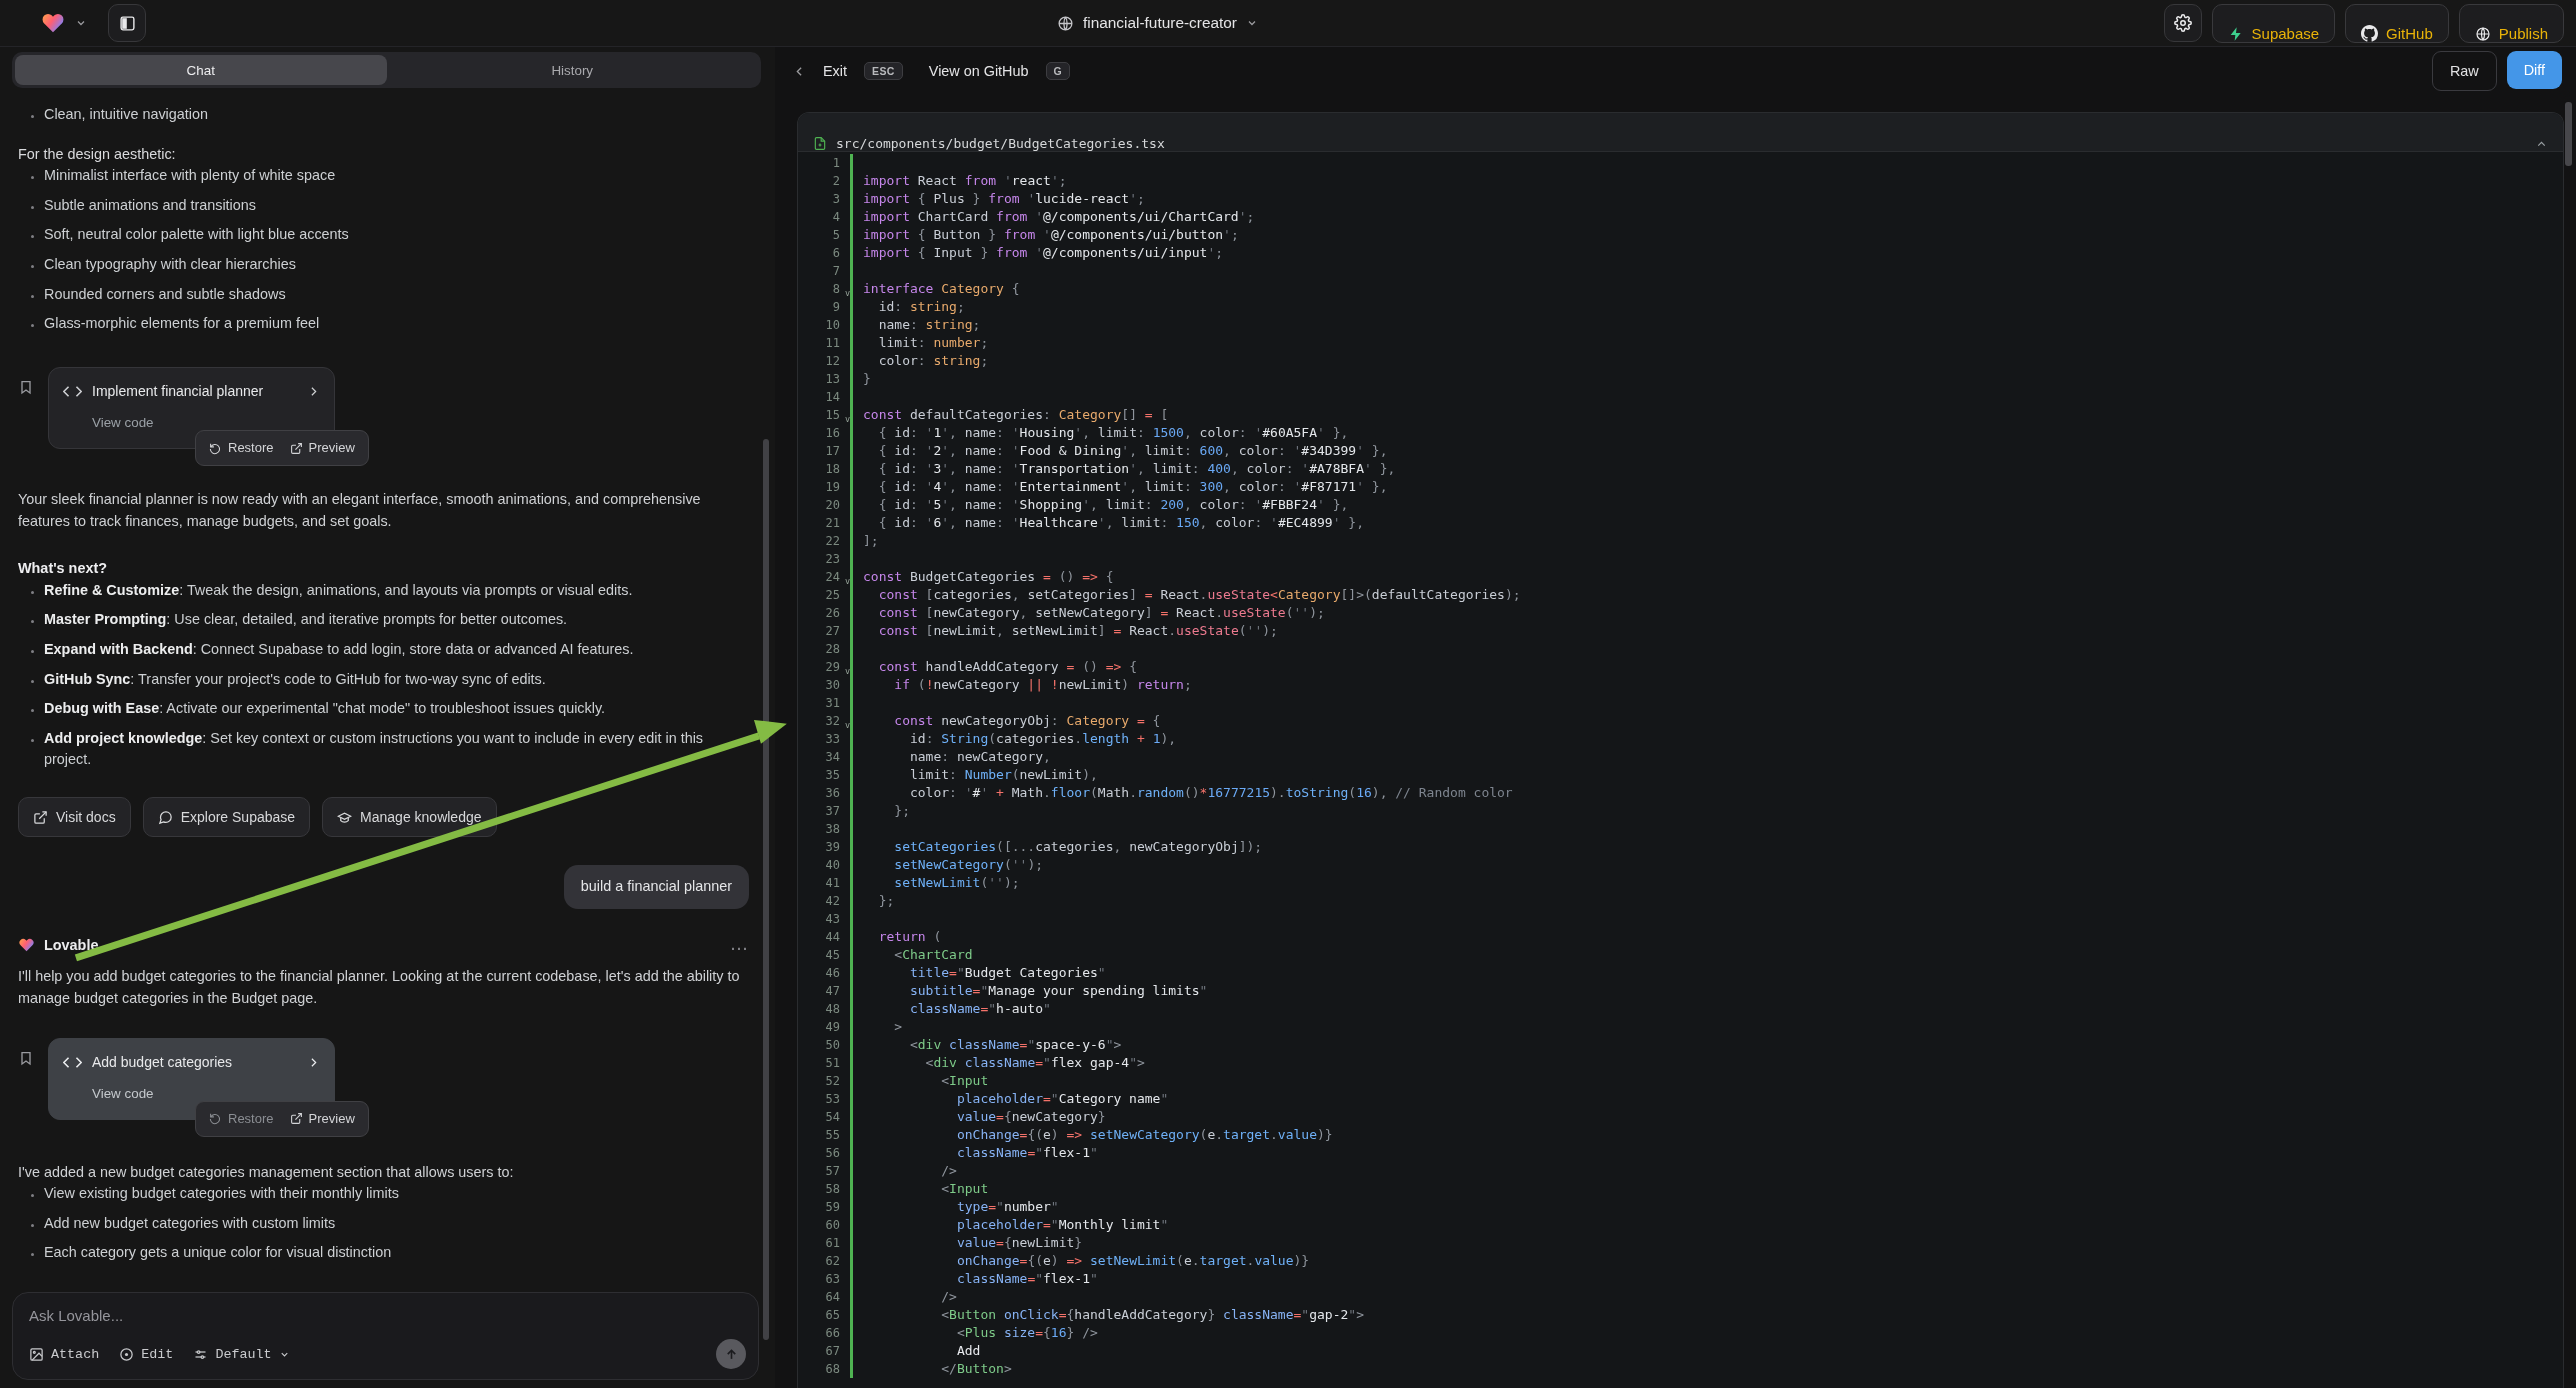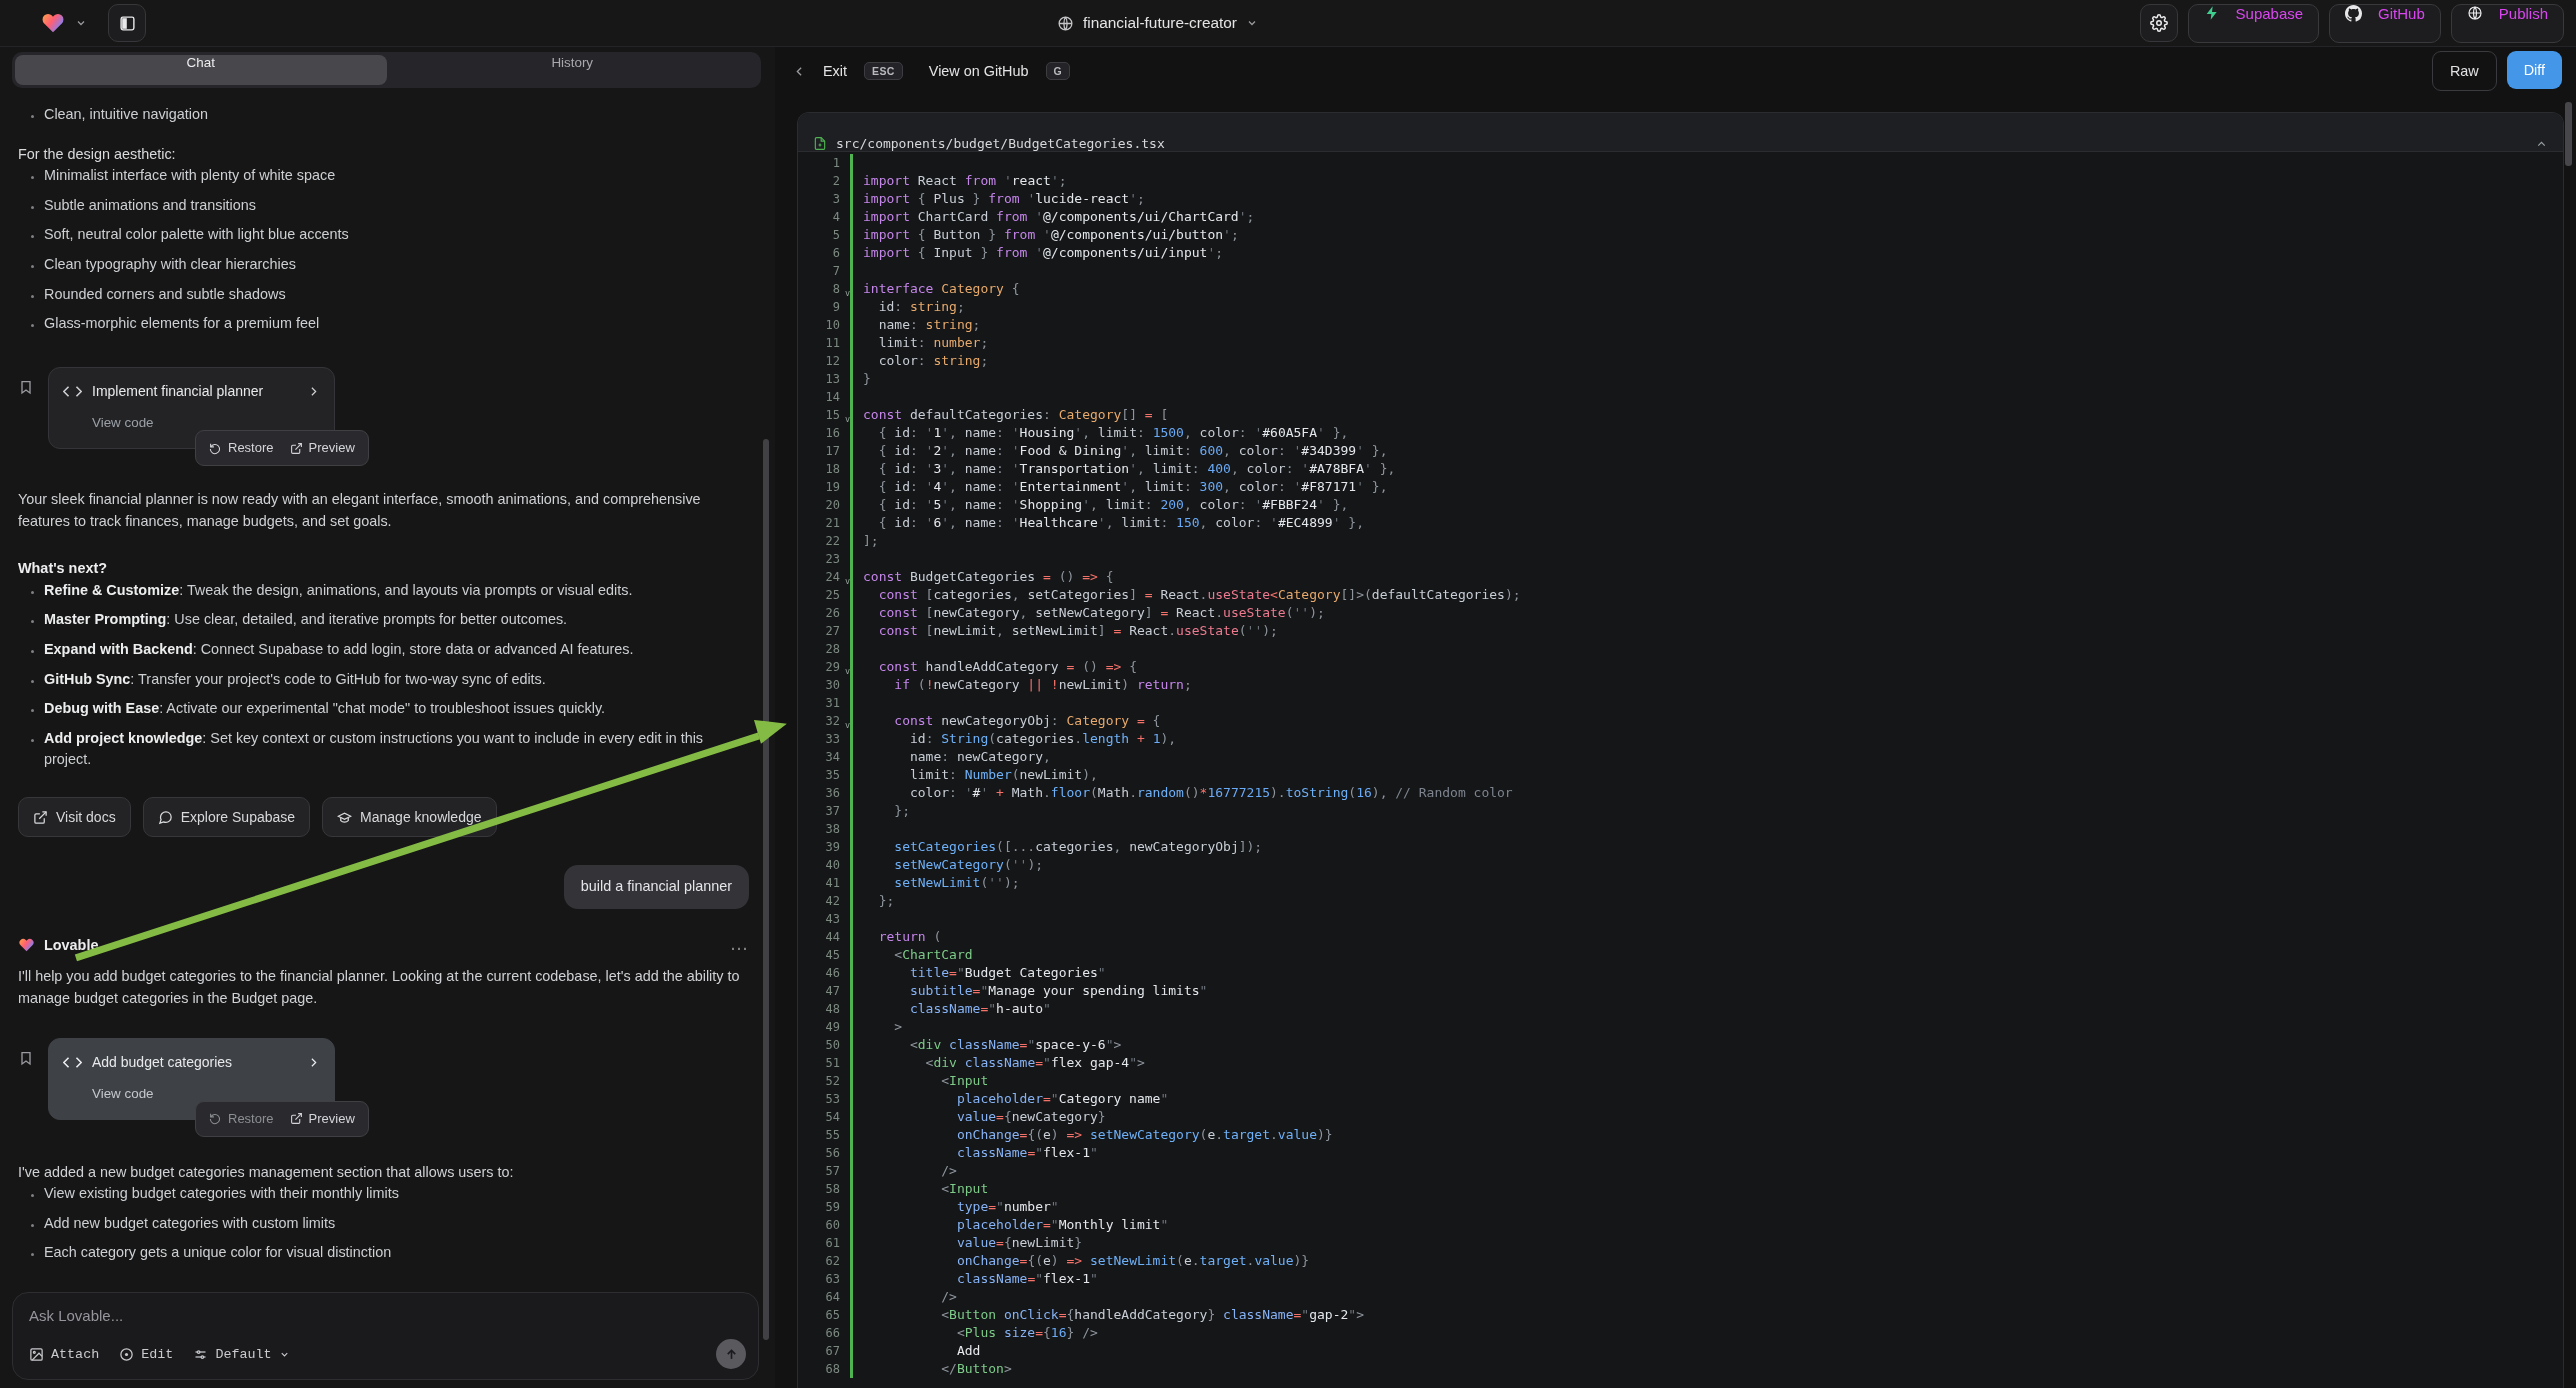--- a/index.html
+++ b/index.html
@@ -9,28 +9,28 @@
 
   
   .topbar{position:absolute;top:0;left:0;right:0;height:46px;background:#171717;
           border-bottom:1px solid #242428;display:flex;align-items:center;z-index:20;}
   .tb-left{display:flex;align-items:center;gap:9px;padding-left:40px;}
   .icon-btn{width:36px;height:36px;border:1px solid #37373a;border-radius:10px;background:#1d1d1f;
             display:flex;align-items:center;justify-content:center;}
   .tb-center{position:absolute;left:1057px;top:0;height:46px;display:flex;align-items:center;gap:9px;
              font-size:15.4px;color:#e4e4e6;}
   .tb-right{margin-left:auto;display:flex;align-items:center;gap:10px;padding-right:12px;}
-  .tb-btn{height:37px;display:flex;align-items:flex-start;gap:16px;padding:0 15px;background:#1d1d1f;
-          border:1px solid #39393c;border-radius:10px;font-size:15px;color:#d946ef;}
+  .tb-btn{height:37px;display:flex;align-items:flex-end;gap:8px;padding:0 15px;background:#1d1d1f;
+          border:1px solid #39393c;border-radius:10px;font-size:15px;color:#eab308;}
 
   
   .chat{position:absolute;top:46px;left:0;width:775px;bottom:0;background:#161616;}
   .tabs{position:absolute;top:6px;left:12px;right:14px;height:36px;background:#26262a;border-radius:10px;
         display:flex;padding:3px;box-sizing:border-box;}
-  .tab{flex:1;display:flex;justify-content:center;border-radius:8px;
+  .tab{flex:1;display:flex;align-items:center;justify-content:center;border-radius:8px;
        font-size:13.4px;color:#a9a9ad;}
   .tab.sel{background:#47474c;color:#ededef;}
   .chat-scroll{position:absolute;top:56px;bottom:104px;left:18px;right:26px;overflow:hidden;
                font-size:14.4px;line-height:1.5;color:#cfd1d4;}
   .chat-scroll ul{margin:0;padding-left:26px;list-style:disc;}
   .chat-scroll li{margin:0 0 8px 0;color:#cdd0d3;}
   .chat-scroll li::marker{color:#7f7f84;font-size:11px;}
   .chat-scroll b{color:#ecedee;font-weight:700;}
   .heading{color:#d9dadd;margin:18px 0 0 0;}
   .bold-heading{color:#efeff1;font-weight:700;margin:26px 0 0 0;}

